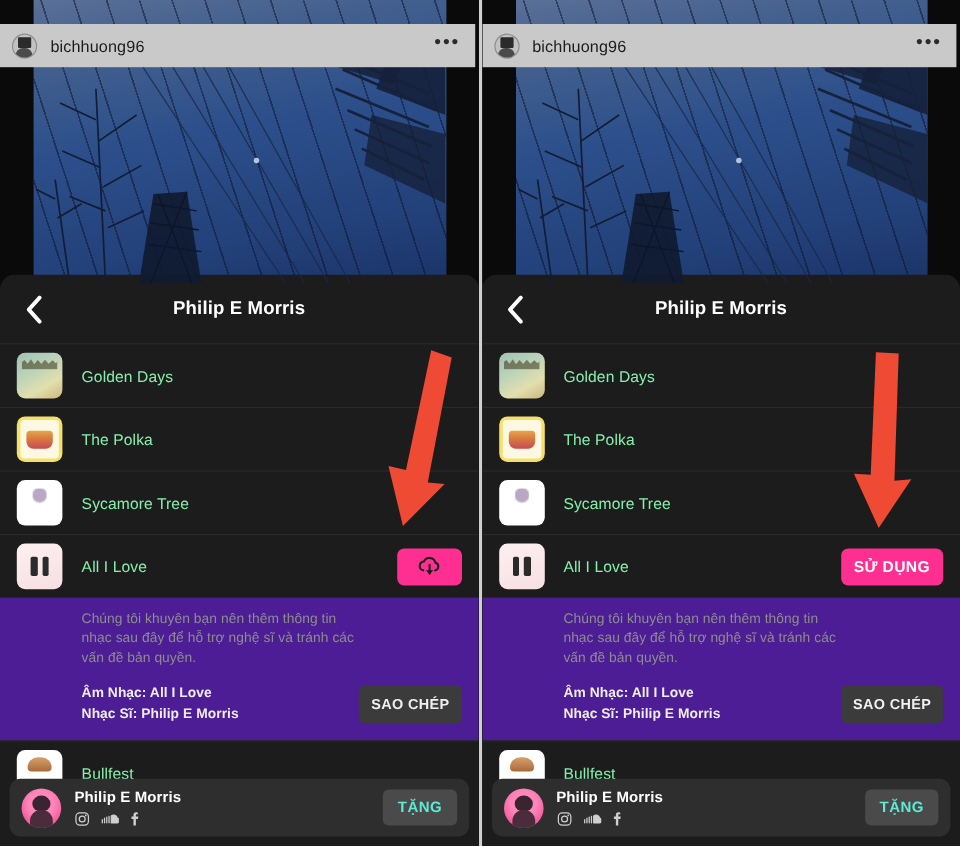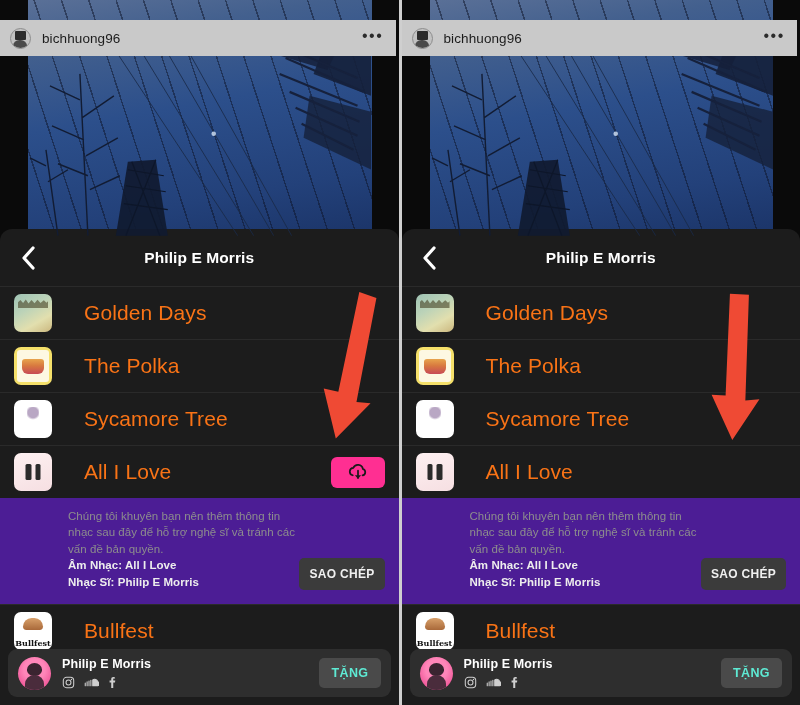--- a/index.html
+++ b/index.html
@@ -151,22 +151,22 @@
     background: linear-gradient(180deg,#d8a06a 0%,#a9693a 100%);
     border-radius: 10px 10px 4px 4px;
   }
   .t-bullfest::after {
     content: "Bullfest";
     position: absolute; left: 0; right: 0; bottom: 2px;
     text-align: center; font-family: "DejaVu Serif", serif;
     font-size: 8px; font-weight: 700; color: #111;
   }
   .track-title {
-    margin-left: 32px;
-    font-size: 21px; color: #f97316; font-weight: 400; letter-spacing: .1px;
+    margin-left: 16px;
+    font-size: 13px; color: #86efac; font-weight: 400; letter-spacing: .1px;
   }
   .track-action { margin-left: auto; }
 
   .btn-use {
     background: #ff2f92; border: none; border-radius: 6px;
     color: #fff; font-weight: 700; font-size: 13px;
     letter-spacing: .3px;
     padding: 8px 11px; min-width: 52px;
     display: flex; align-items: center; justify-content: center;
     height: 31px;
@@ -175,21 +175,21 @@
 
   .expanded {
     background: #4c1d95;
     padding: 10px 14px 13px 68px;
   }
   .advice {
     font-size: 11.5px; line-height: 1.42; color: #8d8d8d;
     max-width: 230px; letter-spacing: .05px;
   }
   .meta-row {
-    display: flex; align-items: center; 
+    display: flex; align-items: center; margin-top: 13px;
   }
   .meta {
     font-size: 11.5px; line-height: 1.48; color: #ededed; font-weight: 700;
     letter-spacing: .05px;
   }
   .btn-copy {
     margin-left: auto; margin-right: 0;
     background: #3b3b3b; border: none; border-radius: 5px;
     color: #f0f0f0; font-weight: 700; font-size: 12px;
     letter-spacing: .3px; padding: 9px 10px;
@@ -438,20 +438,23 @@
       </div>
 
       <div class="track">
         <div class="thumb t-allilove">
           <span class="pausebars">
               <i></i>
               <i></i>
             </span>
         </div>
         <div class="track-title">All I Love</div>
+        <div class="track-action">
+          <button class="btn-use">SỬ DỤNG</button>
+        </div>
       </div>
 
       <div class="expanded">
         <div class="advice">Chúng tôi khuyên bạn nên thêm thông tin nhạc sau đây để hỗ trợ nghệ sĩ và tránh các vấn đề bản quyền.</div>
         <div class="meta-row">
           <div>
             <div class="meta">Âm Nhạc: All I Love</div>
             <div class="meta">Nhạc Sĩ: Philip E Morris</div>
           </div>
           <button class="btn-copy">SAO CHÉP</button>

